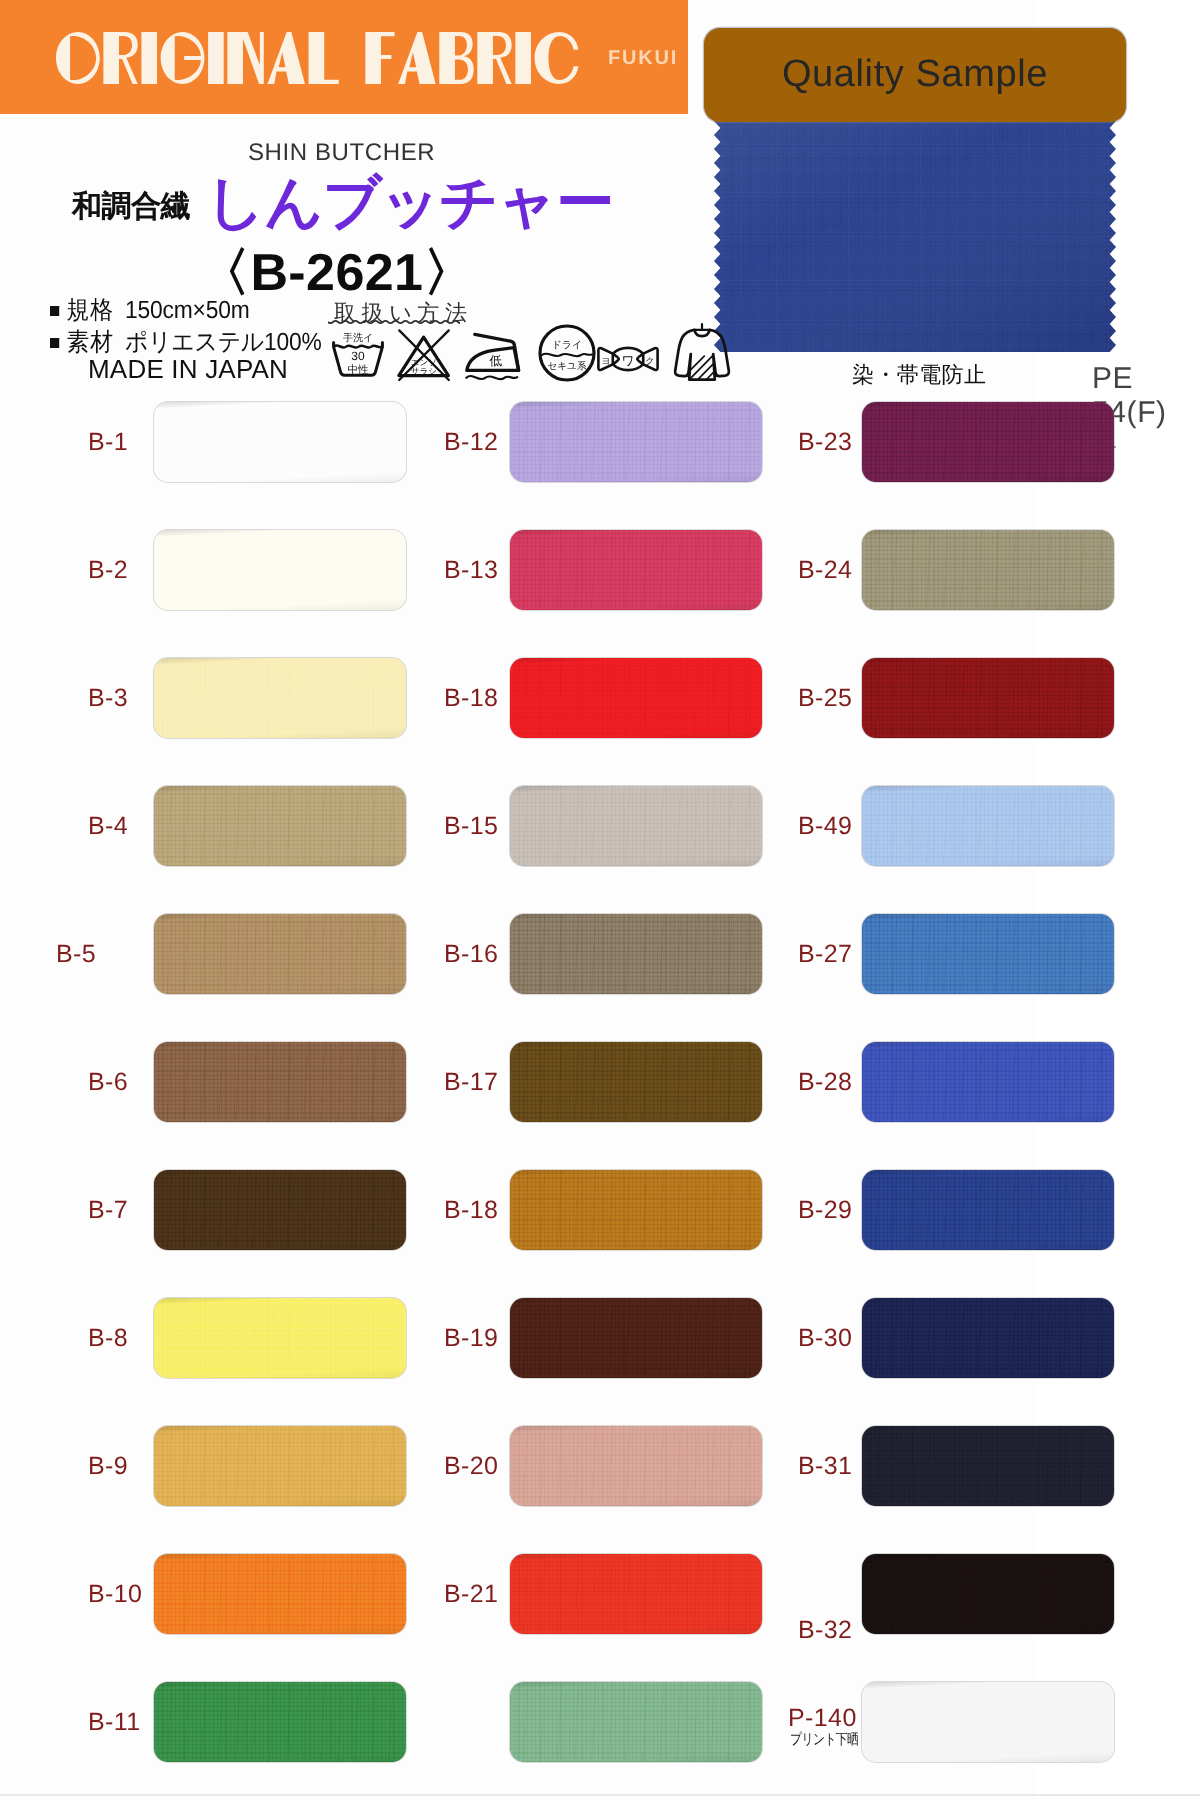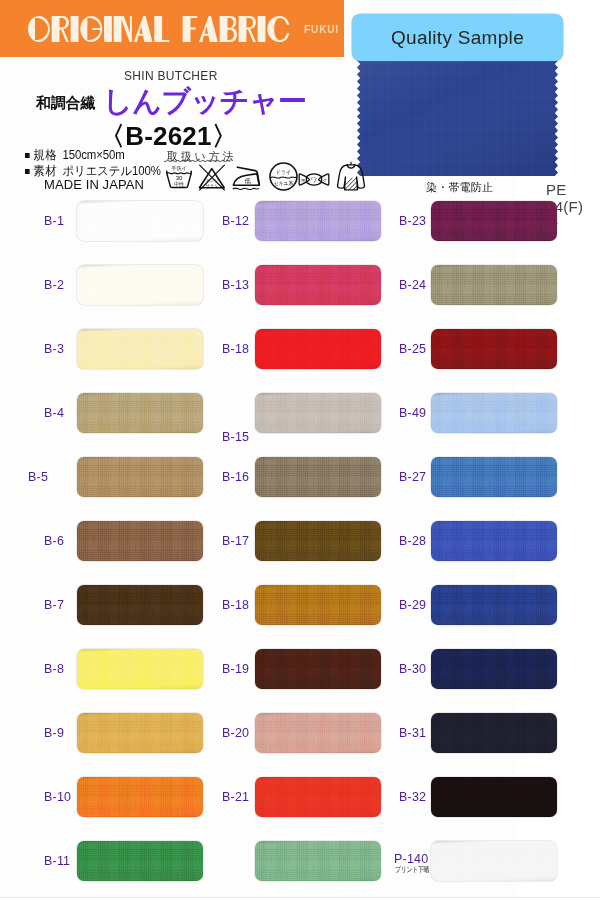--- a/index.html
+++ b/index.html
@@ -12,21 +12,21 @@
   }
   #card{position:absolute;left:0;top:0;width:518px;height:900px;background:#fdfdfd;}
   .abs{position:absolute;}
 
   
   #orange-bar{left:0;top:0;width:344px;height:57px;background:#f5832e;}
   #brand-logo{left:28px;top:16px;width:263px;height:26px;}
   #brand-region{left:304px;top:25px;font-size:10px;line-height:10px;letter-spacing:.9px;color:#fad7b4;font-weight:600;}
 
   
-  #qs-box{left:352px;top:14px;width:211px;height:47px;background:#7dd3fc;border-radius:8px;z-index:5;box-shadow:0 0 0 0.6px rgba(120,125,140,.45);}
+  #qs-box{left:352px;top:14px;width:211px;height:47px;background:#a16207;border-radius:8px;z-index:5;box-shadow:0 0 0 0.6px rgba(120,125,140,.45);}
   #qs-label{left:0;top:0;width:211px;height:47px;display:flex;align-items:center;justify-content:center;font-size:19px;color:#262626;letter-spacing:.3px;font-weight:400;}
 
   
   #fabric-photo{left:357px;top:57px;width:201px;height:119px;}
 
   
   #romaji{left:124px;top:69px;font-size:12px;letter-spacing:.3px;color:#333;}
   #category{left:36px;top:94px;font-size:15px;font-weight:700;color:#111;letter-spacing:-.2px;}
   #name-jp{left:103px;top:82px;font-size:29px;font-weight:700;color:#6d28d9;letter-spacing:-0.5px;}
   #code{left:99px;top:119px;font-size:26px;font-weight:700;color:#0d0d0d;letter-spacing:.2px;}
@@ -45,21 +45,21 @@
   #care-icons{position:absolute;left:0;top:0;}
 
   
   #note-finish{left:426px;top:180px;font-size:11px;color:#111;letter-spacing:.2px;}
   #note-grade{left:546px;top:181px;font-size:15px;color:#444;letter-spacing:.3px;}
 
   
   .sw{position:absolute;width:126px;height:40px;border-radius:7px;overflow:hidden;box-shadow:0 0 0 .5px rgba(150,150,150,.35);}
   .sw::before{content:'';position:absolute;inset:0;border-radius:7px;pointer-events:none;z-index:2;background:linear-gradient(177deg, rgba(0,0,0,.14) 0%, rgba(0,0,0,0) 8%, rgba(0,0,0,0) 88%, rgba(0,0,0,.06) 100%);}
   .sw::after{content:'';position:absolute;inset:0;border-radius:7px;pointer-events:none;mix-blend-mode:overlay;opacity:.40;background:repeating-linear-gradient(90deg, rgba(0,0,0,.26) 0 0.6px, rgba(0,0,0,0) 0.6px 2.1px),repeating-linear-gradient(0deg, rgba(0,0,0,.26) 0 0.6px, rgba(0,0,0,0) 0.6px 2.1px),repeating-linear-gradient(93deg, rgba(0,0,0,.16) 0 0.7px, rgba(0,0,0,0) 0.7px 8.5px),repeating-linear-gradient(0deg, rgba(0,0,0,.16) 0 0.7px, rgba(0,0,0,0) 0.7px 10.5px);}
-  .lbl{position:absolute;font-size:12.5px;color:#4c1d95;letter-spacing:.2px;white-space:nowrap;}
+  .lbl{position:absolute;font-size:12.5px;color:#7f1d1d;letter-spacing:.2px;white-space:nowrap;}
     .sublbl{position:absolute;font-size:7.4px;color:#1a1a1a;white-space:nowrap;letter-spacing:-.4px;transform:scaleX(.80);transform-origin:left top;}
   #bottom-line{left:0;top:897px;width:600px;height:1px;background:#e8e8e8;}
 </style>
 </head>
 <body>
 
 <div id="card">
 
   <div class="abs" id="orange-bar"></div>
   <div class="abs" id="brand-logo"><svg viewBox="0 0 1010 100" width="100%" height="100%" preserveAspectRatio="none">
@@ -194,21 +194,21 @@
       <div class="lbl" style="left: 399px; top: 278px;">B-24</div>
       <div class="sw" style="left: 77px; top: 329px; background: rgb(249, 239, 188);"></div>
       <div class="lbl" style="left: 44px; top: 342px;">B-3</div>
       <div class="sw" style="left: 255px; top: 329px; background: rgb(239, 31, 38);"></div>
       <div class="lbl" style="left: 222px; top: 342px;">B-18</div>
       <div class="sw" style="left: 431px; top: 329px; background: rgb(147, 23, 25);"></div>
       <div class="lbl" style="left: 399px; top: 342px;">B-25</div>
       <div class="sw" style="left: 77px; top: 393px; background: rgb(188, 170, 128);"></div>
       <div class="lbl" style="left: 44px; top: 406px;">B-4</div>
       <div class="sw" style="left: 255px; top: 393px; background: rgb(201, 193, 186);"></div>
-      <div class="lbl" style="left: 222px; top: 406px; margin-top: 24px;">B-15</div>
+      <div class="lbl" style="left: 222px; top: 406px;">B-15</div>
       <div class="sw" style="left: 431px; top: 393px; background: rgb(175, 201, 237);"></div>
       <div class="lbl" style="left: 399px; top: 406px;">B-49</div>
       <div class="sw" style="left: 77px; top: 457px; background: rgb(181, 150, 107);"></div>
       <div class="lbl" style="left: 28px; top: 470px;">B-5</div>
       <div class="sw" style="left: 255px; top: 457px; background: rgb(145, 131, 107);"></div>
       <div class="lbl" style="left: 222px; top: 470px;">B-16</div>
       <div class="sw" style="left: 431px; top: 457px; background: rgb(72, 128, 191);"></div>
       <div class="lbl" style="left: 399px; top: 470px;">B-27</div>
       <div class="sw" style="left: 77px; top: 521px; background: rgb(145, 106, 76);"></div>
       <div class="lbl" style="left: 44px; top: 534px;">B-6</div>
@@ -232,21 +232,21 @@
       <div class="lbl" style="left: 44px; top: 726px;">B-9</div>
       <div class="sw" style="left: 255px; top: 713px; background: rgb(218, 169, 157);"></div>
       <div class="lbl" style="left: 222px; top: 726px;">B-20</div>
       <div class="sw" style="left: 431px; top: 713px; background: rgb(33, 35, 51);"></div>
       <div class="lbl" style="left: 399px; top: 726px;">B-31</div>
       <div class="sw" style="left: 77px; top: 777px; background: rgb(241, 133, 37);"></div>
       <div class="lbl" style="left: 44px; top: 790px;">B-10</div>
       <div class="sw" style="left: 255px; top: 777px; background: rgb(235, 56, 38);"></div>
       <div class="lbl" style="left: 222px; top: 790px;">B-21</div>
       <div class="sw" style="left: 431px; top: 777px; background: rgb(28, 17, 17);"></div>
-      <div class="lbl" style="left: 399px; top: 790px;">B-32</div>
+      <div class="lbl" style="left: 399px; top: 808px;">B-32</div>
       <div class="sw" style="left: 77px; top: 841px; background: rgb(60, 151, 78);"></div>
       <div class="lbl" style="left: 44px; top: 854px;">B-11</div>
       <div class="sw" style="left: 255px; top: 841px; background: rgb(136, 186, 148);"></div>
       <div class="lbl" style="left: 222px; top: 854px; margin-top: 48px;">B-22</div>
       <div class="sw" style="left: 431px; top: 841px; background: rgb(246, 246, 246);"></div>
       <div class="lbl" style="left: 394px; top: 852px;">P-140</div>
       <div class="sublbl" style="left: 395px; top: 864.5px;">プリント下晒</div>
     </div>
 
   <div class="abs" id="bottom-line"></div>

